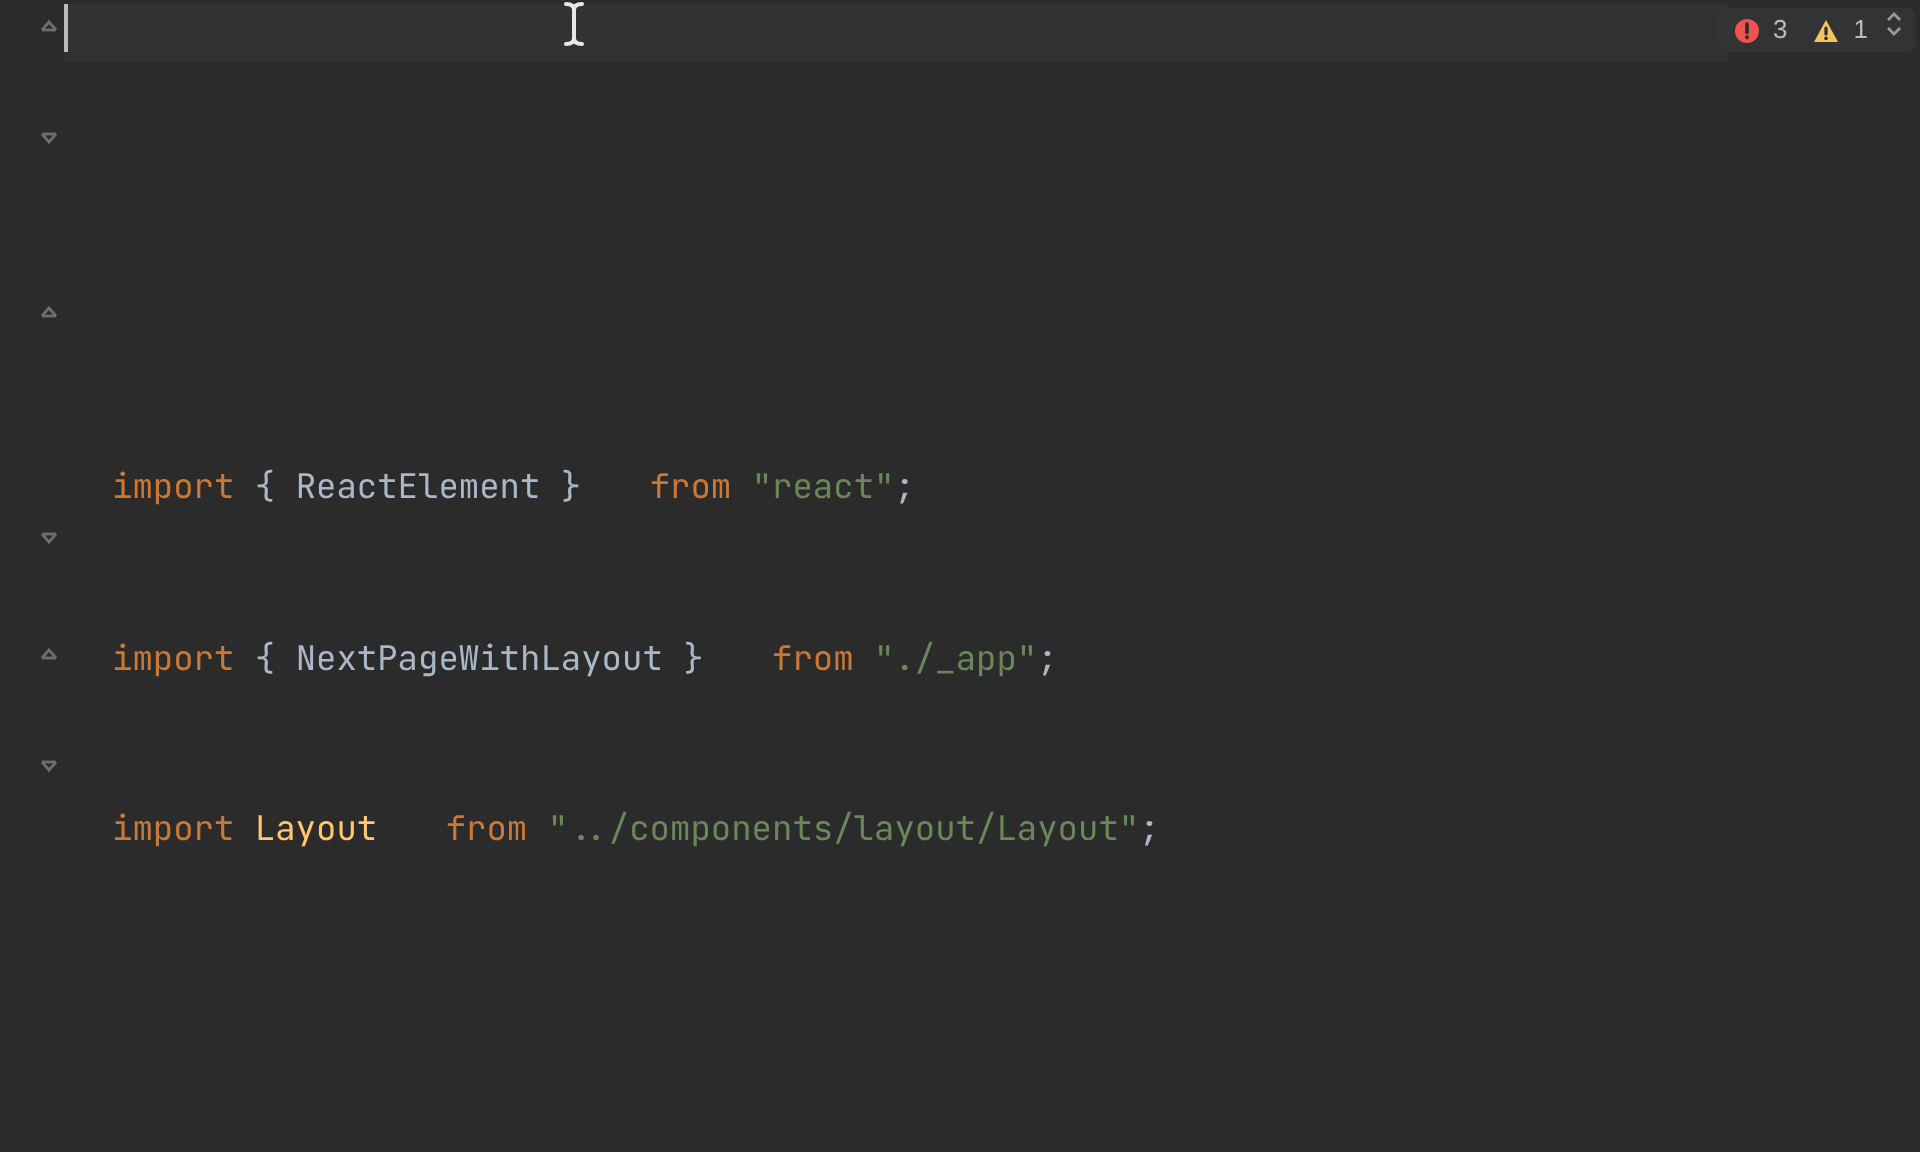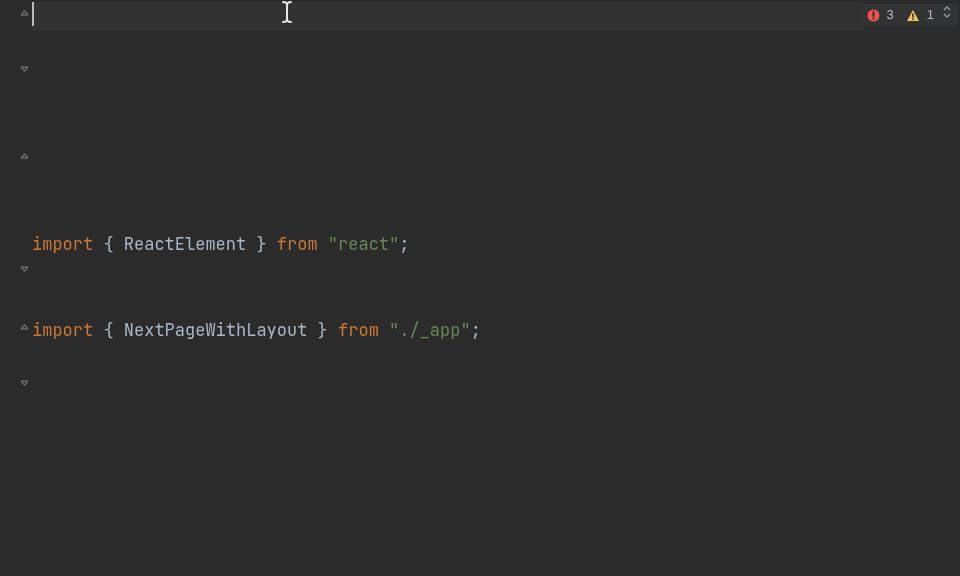--- a/index.html
+++ b/index.html
@@ -43,21 +43,21 @@
   .hl-line {
     position: absolute;
     left: 0; right: 96px;
     top: 2px;
     height: 28.5px;
     background: #323232;
     z-index: 0;
   }
   .code .line { position: relative; z-index: 1; }
 
-  .kw   { color: #cc7832; }           
+  .kw   { color: #cc7832; margin-left: 24px; }           
   .id   { color: #a9b7c6; text-align: center; }           
   .ref  { color: #ffc66d; }           
   .str  { color: #6a8759; }           
   .pn   { color: #a9b7c6; }
 
   .caret {
     position: absolute;
     top: 2px;
     left: 0px;
     width: 2px;
@@ -149,20 +149,21 @@
         <path d="M3 3 Q7 3 7 6"></path>
         <path d="M11 3 Q7 3 7 6"></path>
         <path d="M7 6 L7 20"></path>
         <path d="M3 23 Q7 23 7 20"></path>
         <path d="M11 23 Q7 23 7 20"></path>
       </g>
     </svg>
 
     <div class="line"><span class="kw">import</span><span class="pn"> { </span><span class="id">ReactElement</span><span class="pn"> } </span><span class="kw">from </span><span class="str">"react"</span><span class="pn">;</span></div>
     <div class="line"><span class="kw">import</span><span class="pn"> { </span><span class="id">NextPageWithLayout</span><span class="pn"> } </span><span class="kw">from </span><span class="str">"./_app"</span><span class="pn">;</span></div>
+    <div class="line"><span class="kw">import</span><span> </span><span class="ref">Layout</span><span> </span><span class="kw">from </span><span class="str">"../components/layout/Layout"</span><span class="pn">;</span></div>
     <div class="line"></div>
     <div class="line"></div>
     
     
     
     
     
     
     
     

